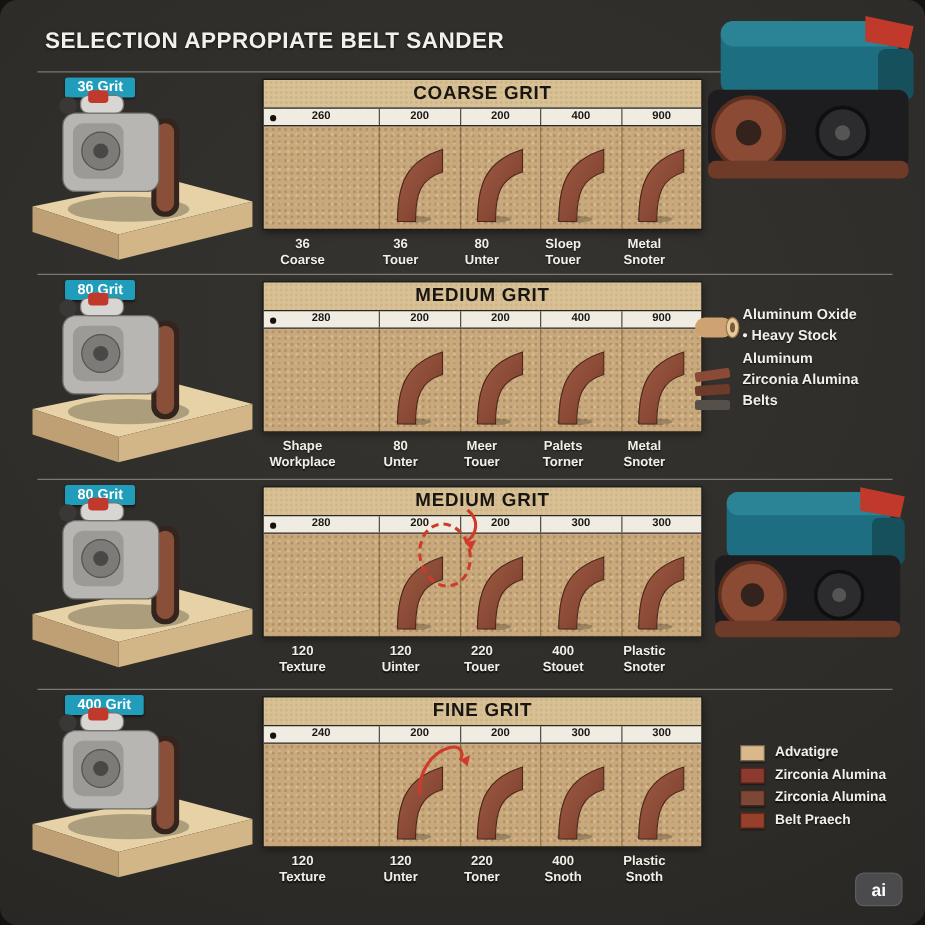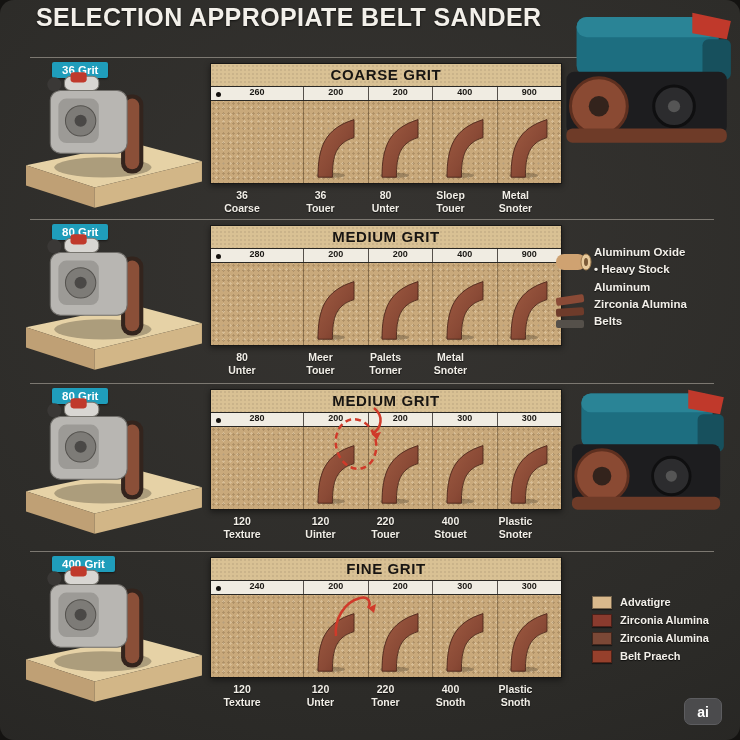--- a/index.html
+++ b/index.html
@@ -1,19 +1,19 @@
 <!DOCTYPE html>
 <html><head>
 <meta charset="utf-8">
 <style>
   *{margin:0;padding:0;box-sizing:border-box}
   html,body{width:740px;height:740px;background:#141311;font-family:"Liberation Sans",sans-serif}
   .canvas{position:relative;width:740px;height:740px;border-radius:14px;overflow:hidden;
     background:radial-gradient(120% 100% at 50% 35%, #363431 0%, #2c2b28 60%, #232220 100%)}
-  .title{position:absolute;left:36px;top:3px;font-size:25px;font-weight:800;color:#f3f0ea;
+  .title{position:absolute;left:36px;top:22px;font-size:18px;font-weight:800;color:#f3f0ea;
     letter-spacing:.4px;text-shadow:0 1px 2px rgba(0,0,0,.65)}
   .band{position:absolute;left:30px;width:684px;border-top:1px solid #7c7871}
   .grit-badge{position:absolute;left:22px;top:4px;background:#1f9dbb;color:#fff;font-size:11.5px;
     font-weight:700;padding:2px 10px;border-radius:2px;box-shadow:0 1px 2px rgba(0,0,0,.5)}
   .wood{position:absolute;left:-6px;top:10px;width:182px;height:142px}
   .panel{position:absolute;left:180px;top:5px;width:352px;border:1px solid rgba(0,0,0,.5);
     box-shadow:0 2px 6px rgba(0,0,0,.45)}
   .panel-header{height:22px;line-height:22px;text-align:center;font-size:15px;font-weight:800;
     color:#181512;letter-spacing:.6px;background-color:#d9c194;
     background-image:radial-gradient(rgba(0,0,0,.07) 1px,transparent 1.2px);background-size:4px 4px}
@@ -221,20 +221,24 @@
         <div class="cell">
             <svg class="swatch-svg" viewBox="0 0 60 80">
               <ellipse cx="24" cy="76" rx="16" ry="3" fill="rgba(0,0,0,.22)"></ellipse>
               <path d="M10 78 C10 44 18 24 50 14 L50 34 C30 40 26 54 26 78 Z" fill="url(#swGrad)" stroke="#4e281c"></path>
             </svg>
           </div>
       </div>
     </div>
     <div class="labels-row">
       <div class="swatch-label">
+          <div>Shape</div>
+          <div>Workplace</div>
+        </div>
+      <div class="swatch-label">
           <div>80</div>
           <div>Unter</div>
         </div>
       <div class="swatch-label">
           <div>Meer</div>
           <div>Touer</div>
         </div>
       <div class="swatch-label">
           <div>Palets</div>
           <div>Torner</div>

